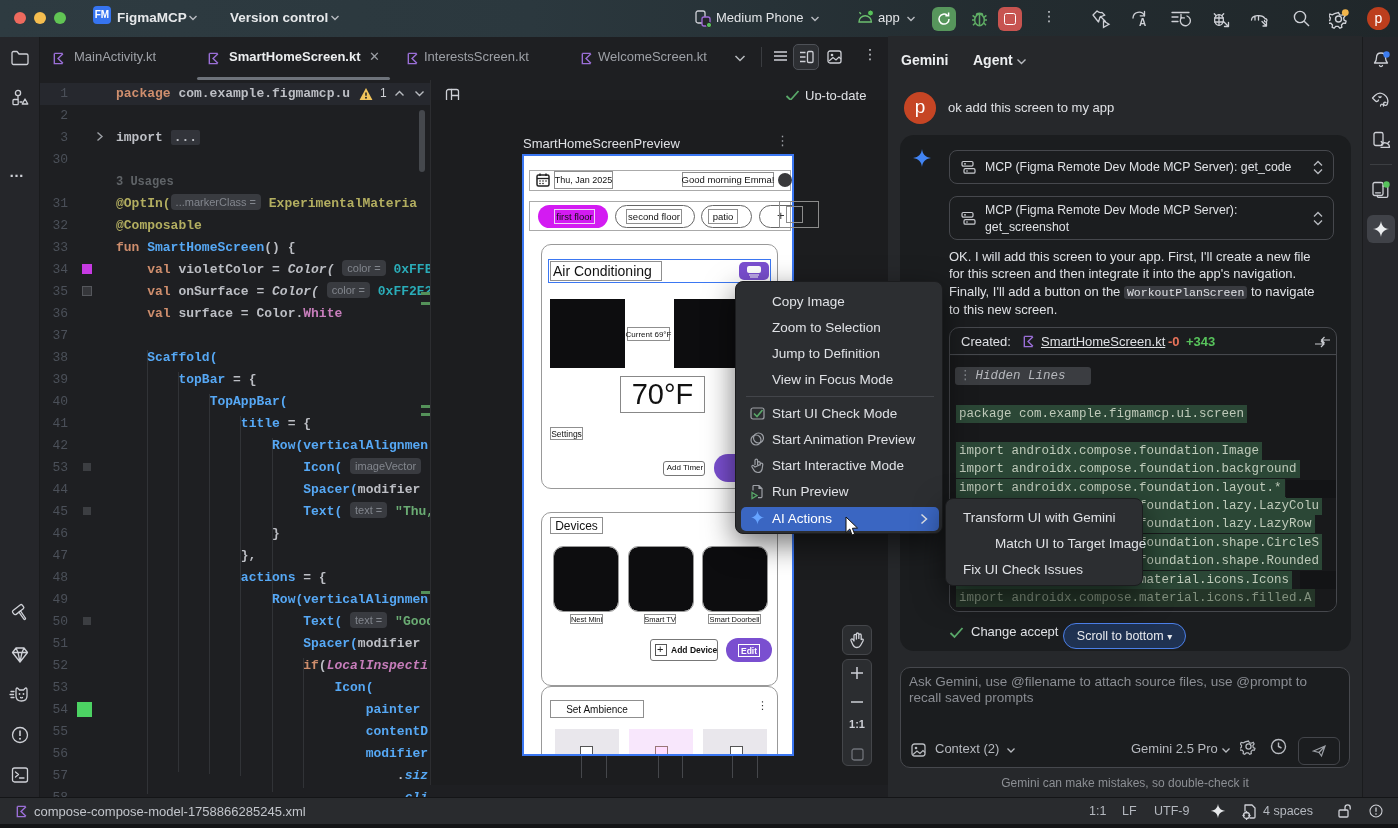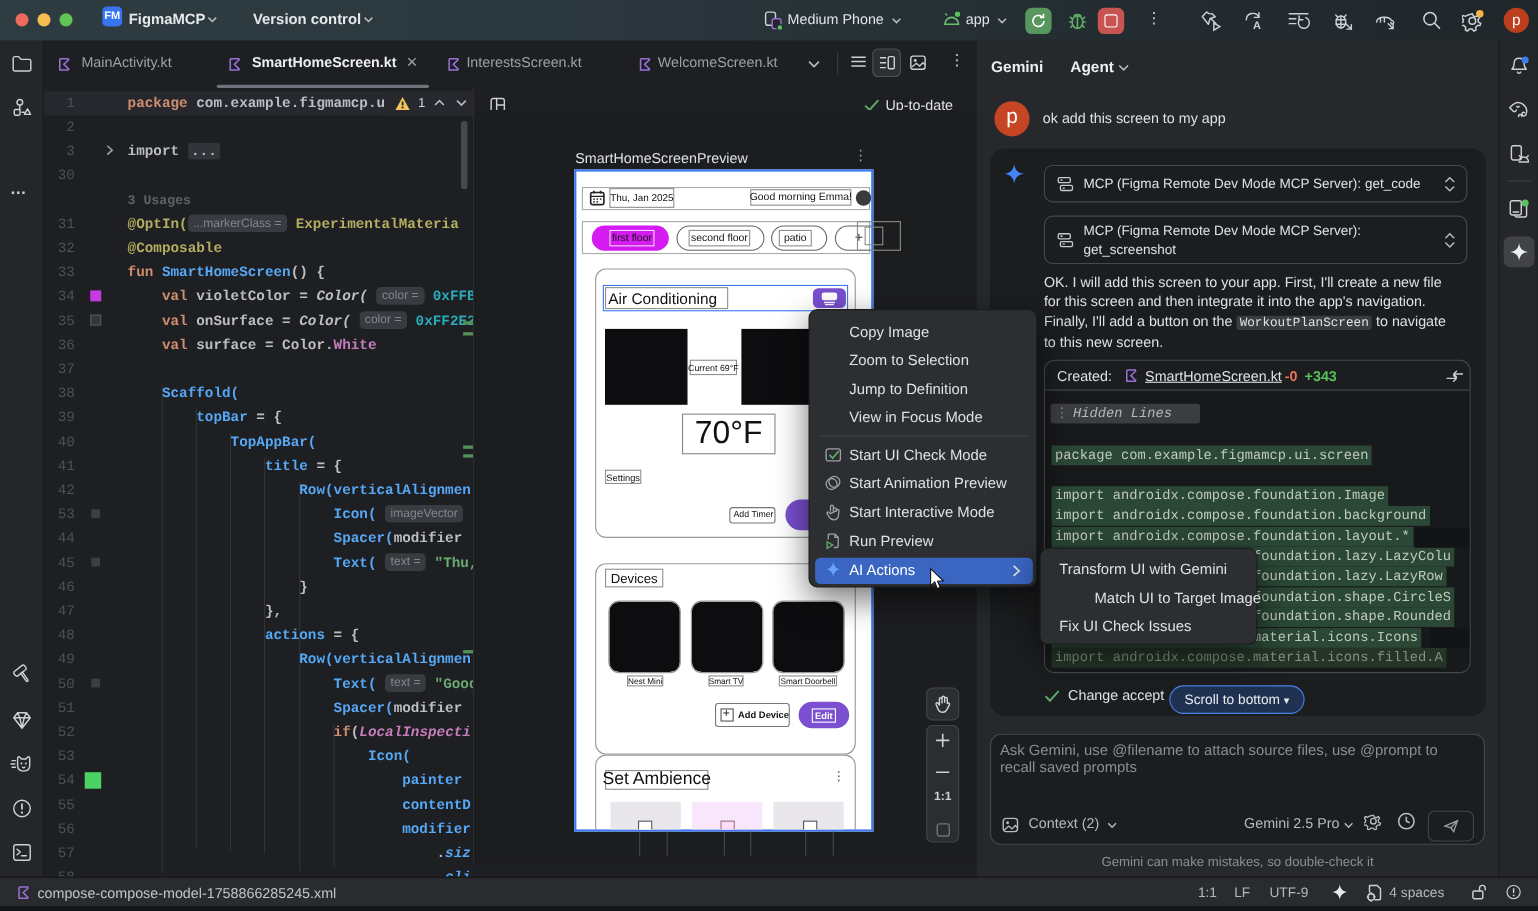--- a/index.html
+++ b/index.html
@@ -415,21 +415,21 @@
       <div class="wtxt" style="left:120px;top:458px;width:32px;height:10px;font-size:7.5px;">Smart TV</div>
       <div class="wtxt" style="left:184px;top:458px;width:53px;height:10px;font-size:7.5px;">Smart Doorbell</div>
       <div class="wb" style="left:126px;top:483px;width:68px;height:22px;border-color:#777;border-radius:3px;"></div>
       <div class="wb" style="left:131px;top:488px;width:12px;height:12px;border-color:#555;"></div>
       <div class="abs" style="left:133px;top:487px;color:#222;font-size:11px;">+</div>
       <div class="abs" style="left:147px;top:489px;color:#111;font-size:8.5px;font-weight:700;">Add Device</div>
       <div class="abs" style="left:202px;top:482px;width:46px;height:24px;background:#7a4fd0;border-radius:13px;"></div>
       <div class="wtxt" style="left:214px;top:488px;width:22px;height:13px;font-size:8.5px;background:transparent;border-color:#fff;color:#fff;font-weight:700;">Edit</div>
 
       <div class="wb" style="left:17px;top:530px;width:237px;height:90px;border-color:#999;border-radius:10px;"></div>
-      <div class="wtxt" style="left:26px;top:544px;width:94px;height:18px;font-size:16px;">Set Ambience</div>
+      <div class="wtxt" style="left:26px;top:544px;width:94px;height:18px;font-size:10px;">Set Ambience</div>
       <div class="abs" style="left:233px;top:543px;color:#333;font-size:11px;">⋮</div>
       <div class="abs" style="left:31px;top:573px;width:64px;height:29px;background:#e9e7ec;"></div>
       <div class="abs" style="left:105px;top:573px;width:64px;height:29px;background:#f8e7fc;"></div>
       <div class="abs" style="left:179px;top:573px;width:64px;height:29px;background:#e9e7ec;"></div>
       <div class="wb" style="left:56px;top:590px;width:13px;height:12px;border-color:#555;background:#fff;"></div>
       <div class="wb" style="left:131px;top:590px;width:13px;height:12px;border-color:#977;background:#fdf;"></div>
       <div class="wb" style="left:206px;top:590px;width:13px;height:12px;border-color:#555;background:#fff;"></div>
     </div>
 
     <div class="abs" style="left:348px;top:101px;width:40px;height:27px;border:1.5px solid #8c8c8c;"></div>

